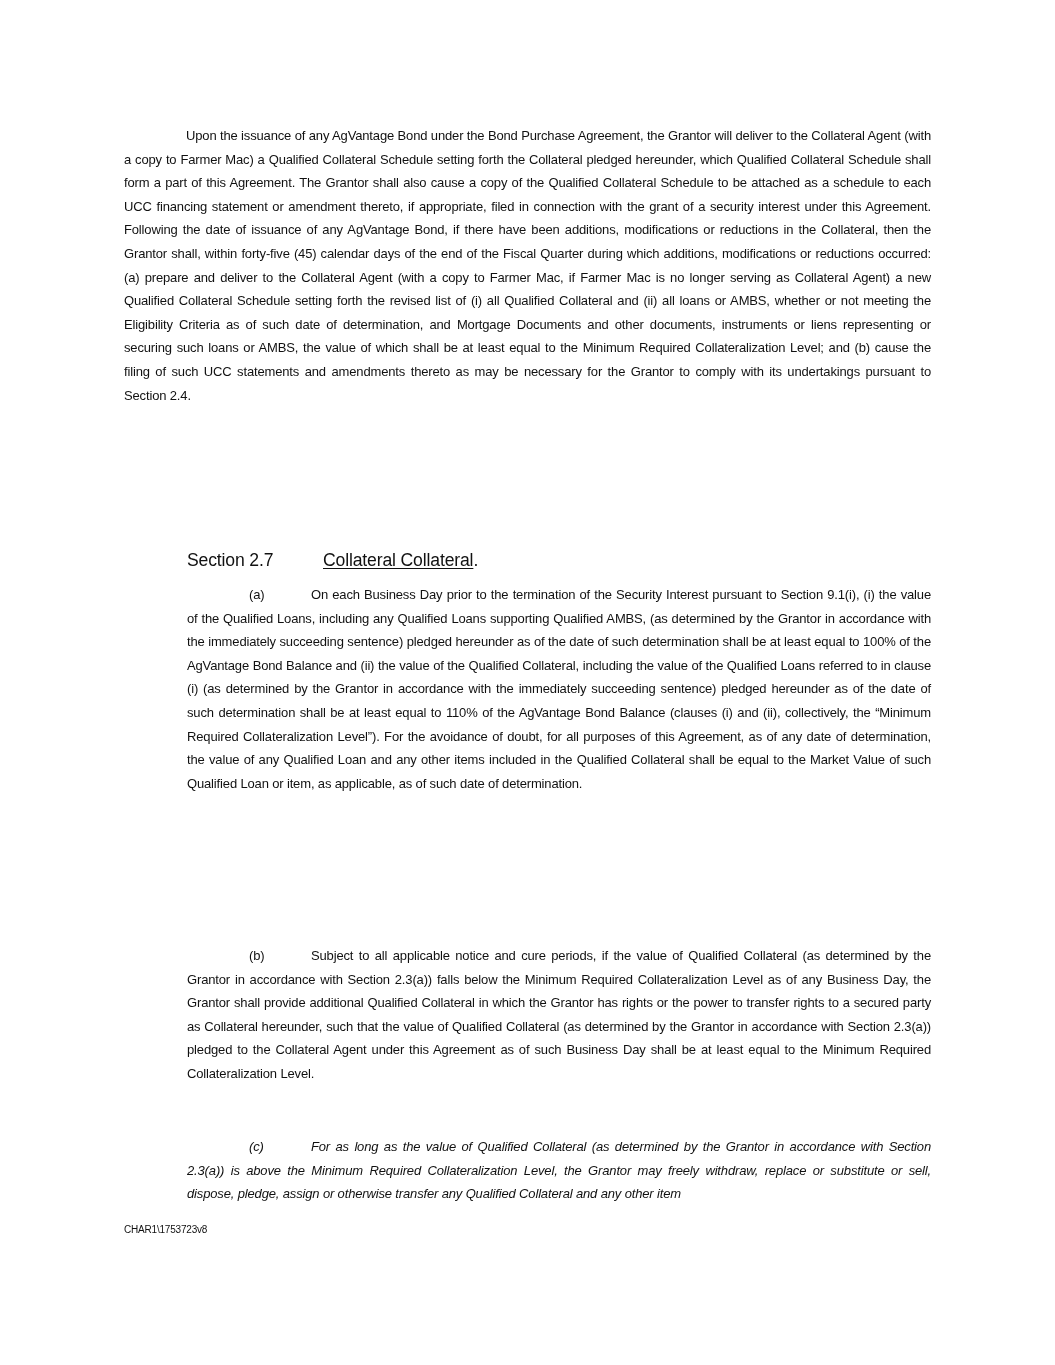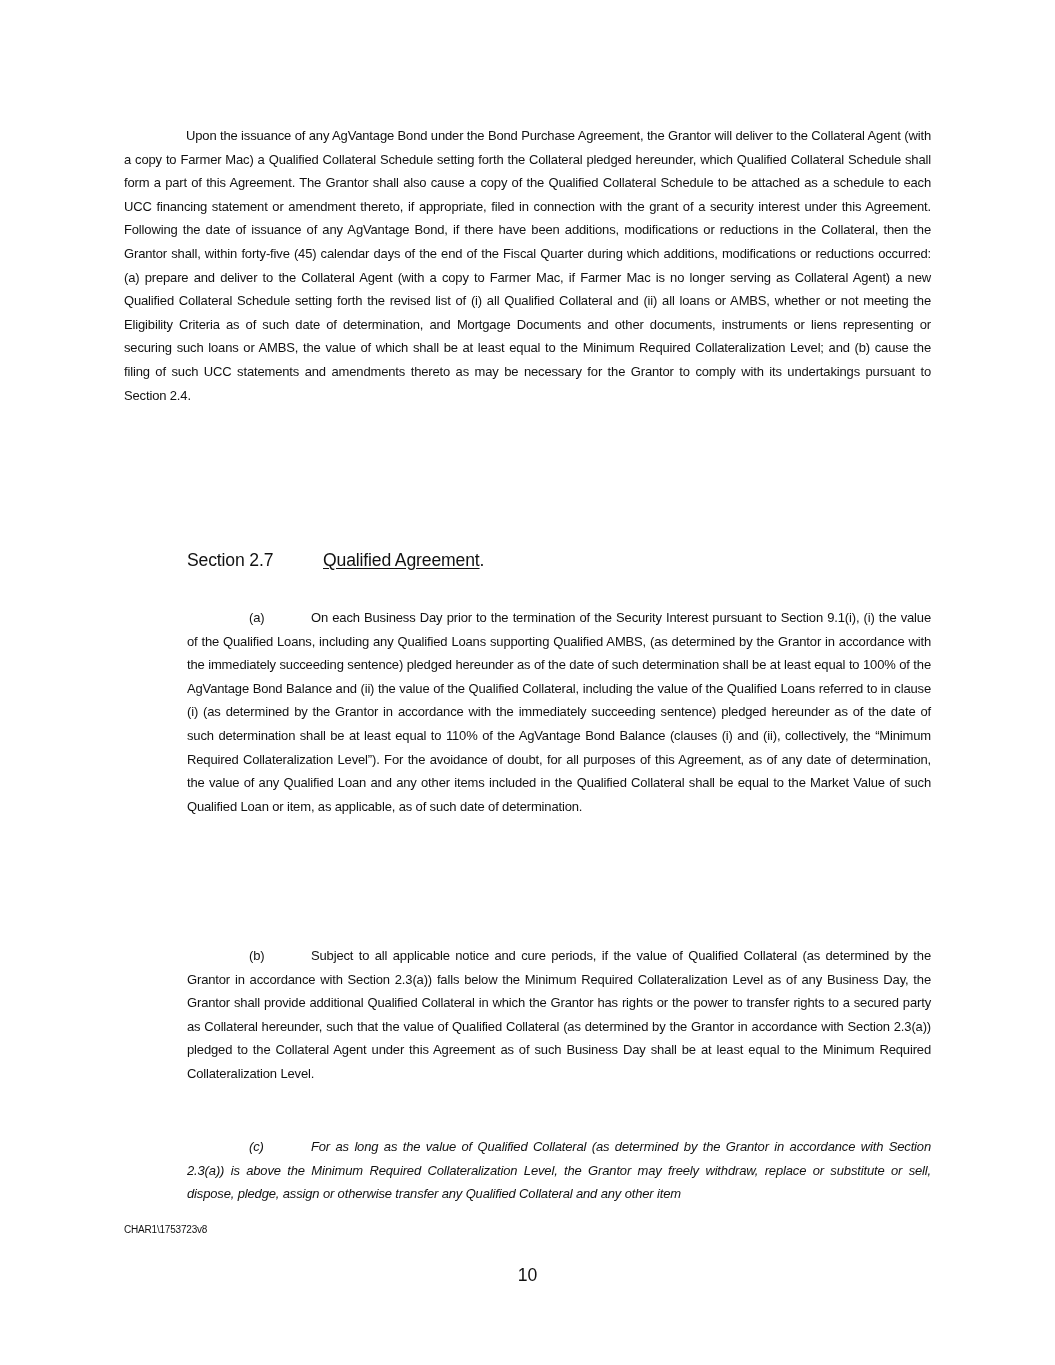--- a/index.html
+++ b/index.html
@@ -38,21 +38,21 @@
     .para.sub {
       left: 187px;
       width: 744px;
       text-indent: 62px;
     }
     .sub-label {
       display: inline-block;
       width: 62px;
       text-indent: 0;
     }
-    #para-a { top: 606px; }
+    #para-a { top: 583px; }
     #para-b { top: 944px; }
     #para-c { top: 1135px; font-style: italic; }
     .section-heading {
       position: absolute;
       left: 187px;
       top: 549px;
       font-size: 17.6px;
       line-height: 23.6px;
       letter-spacing: -0.15px;
       white-space: nowrap;
@@ -83,26 +83,25 @@
     }
   </style>
 </head>
 <body>
 
 <div class="page">
 
   <p class="para intro">Upon the issuance of any AgVantage Bond under the Bond Purchase Agreement, the Grantor will deliver to the Collateral Agent (with a copy to Farmer Mac) a Qualified Collateral Schedule setting forth the Collateral pledged hereunder, which Qualified Collateral Schedule shall form a part of this Agreement.  The Grantor shall also cause a copy of the Qualified Collateral Schedule to be attached as a schedule to each UCC financing statement or amendment thereto, if appropriate, filed in connection with the grant of a security interest under this Agreement. Following the date of issuance of any AgVantage Bond, if there have been additions, modifications or reductions in the Collateral, then the Grantor shall, within forty-five (45) calendar days of the end of the Fiscal Quarter during which additions, modifications or reductions occurred: (a) prepare and deliver to the Collateral Agent (with a copy to Farmer Mac, if Farmer Mac is no longer serving as Collateral Agent) a new Qualified Collateral Schedule setting forth the revised list of (i) all Qualified Collateral and (ii) all loans or AMBS, whether or not meeting the Eligibility Criteria as of such date of determination, and Mortgage Documents and other documents, instruments or liens representing or securing such loans or AMBS, the value of which shall be at least equal to the Minimum Required Collateralization Level; and (b) cause the filing of such UCC statements and amendments thereto as may be necessary for the Grantor to comply with its undertakings pursuant to Section 2.4.</p>
 
   <div class="section-heading">
-    <span class="section-number">Section 2.7</span><span class="section-title">Qualified Agreement</span><span>.</span>
+    <span class="section-number">Section 2.7</span><span class="section-title">Collateral Collateral</span><span>.</span>
   </div>
 
   <p class="para sub" id="para-a"><span class="sub-label">(a)</span><span>On each Business Day prior to the termination of the Security Interest pursuant to Section 9.1(i), (i) the value of the Qualified Loans, including any Qualified Loans supporting Qualified AMBS, (as determined by the Grantor in accordance with the immediately succeeding sentence) pledged hereunder as of the date of such determination shall be at least equal to 100% of the AgVantage Bond Balance and (ii) the value of the Qualified Collateral, including the value of the Qualified Loans referred to in clause (i) (as determined by the Grantor in accordance with the immediately succeeding sentence) pledged hereunder as of the date of such determination shall be at least equal to 110% of the AgVantage Bond Balance (clauses (i) and (ii), collectively, the “Minimum Required Collateralization Level”).  For the avoidance of doubt, for all purposes of this Agreement, as of any date of determination, the value of any Qualified Loan and any other items included in the Qualified Collateral shall be equal to the Market Value of such Qualified Loan or item, as applicable, as of such date of determination.</span></p>
 
   <p class="para sub" id="para-b"><span class="sub-label">(b)</span><span>Subject to all applicable notice and cure periods, if the value of Qualified Collateral (as determined by the Grantor in accordance with Section 2.3(a)) falls below the Minimum Required Collateralization Level as of any Business Day, the Grantor shall provide additional Qualified Collateral in which the Grantor has rights or the power to transfer rights to a secured party as Collateral hereunder, such that the value of Qualified Collateral (as determined by the Grantor in accordance with Section 2.3(a)) pledged to the Collateral Agent under this Agreement as of such Business Day shall be at least equal to the Minimum Required Collateralization Level.</span></p>
 
   <p class="para sub" id="para-c"><span class="sub-label">(c)</span><span>For as long as the value of Qualified Collateral (as determined by the Grantor in accordance with Section 2.3(a)) is above the Minimum Required Collateralization Level, the Grantor may freely withdraw, replace or substitute or sell, dispose, pledge, assign or otherwise transfer any Qualified Collateral and any other item</span></p>
 
-  <div class="page-number">10</div>
 
   <div class="doc-id">CHAR1\1753723v8</div>
 
 </div>
 
 </body></html>

